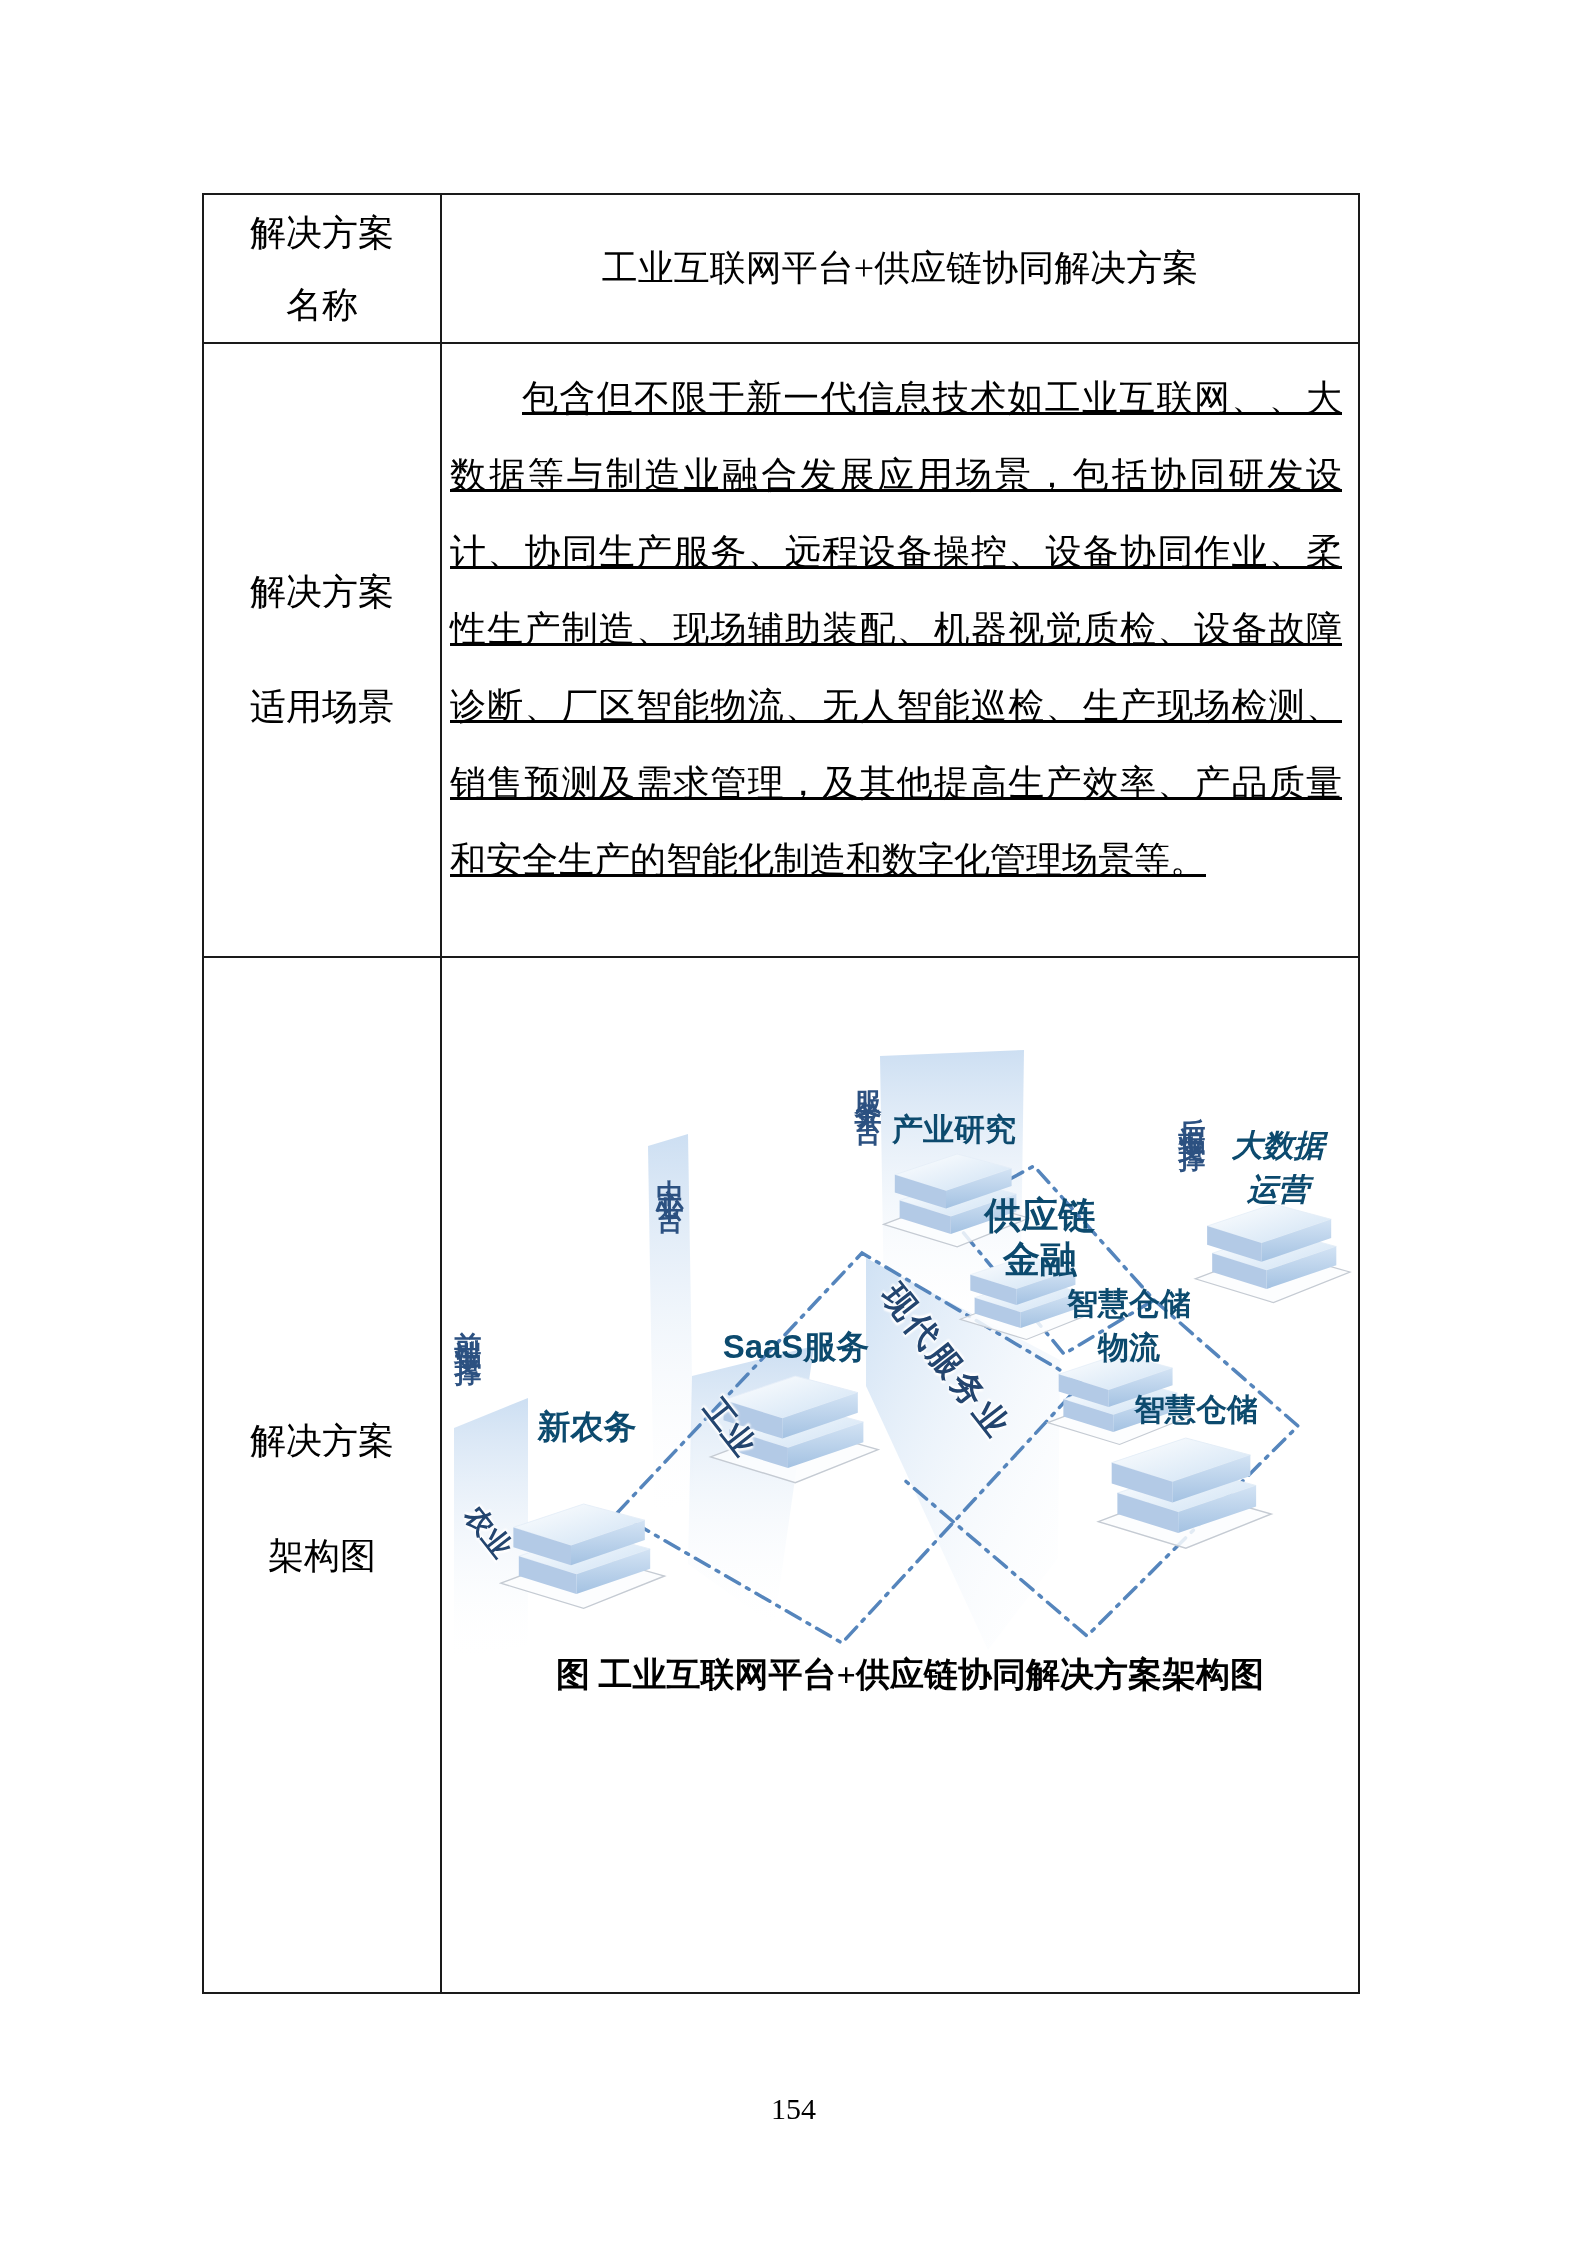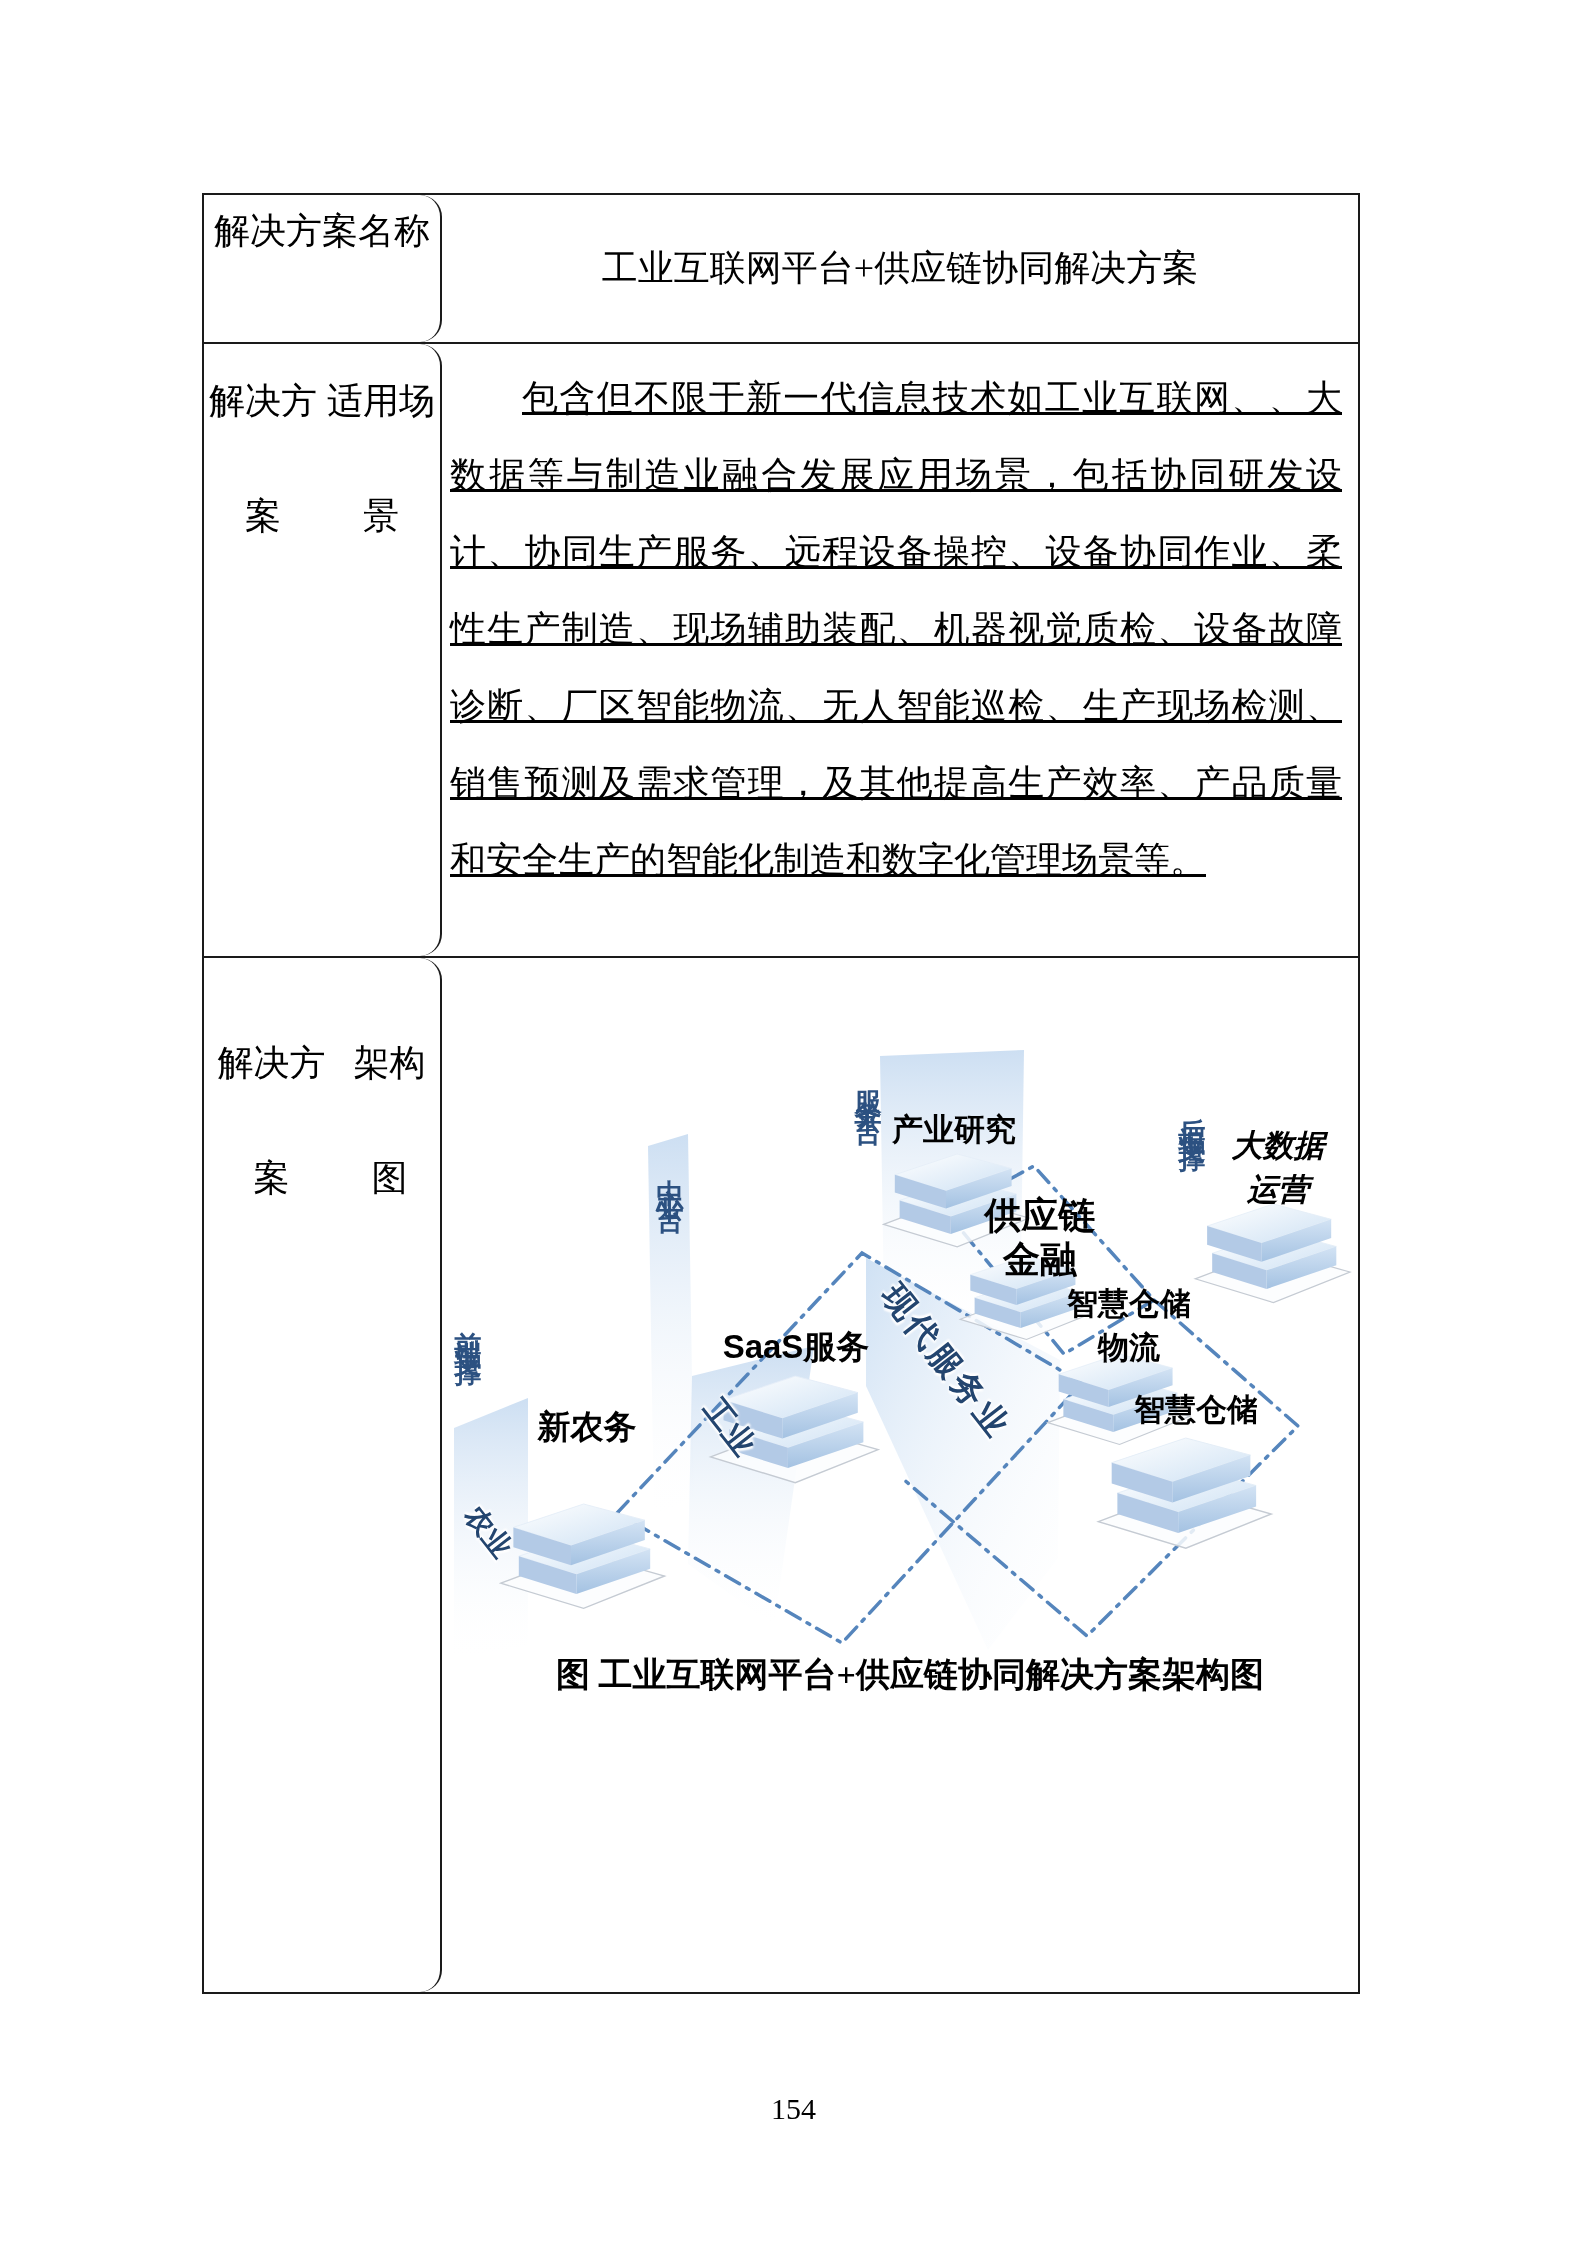--- a/index.html
+++ b/index.html
@@ -12,35 +12,35 @@
     position:absolute;left:202px;top:193px;width:1158px;height:1801px;
     border:2px solid #1a1a1a;display:flex;flex-direction:column;box-sizing:border-box;
   }
   .trow{display:flex;border-bottom:2px solid #1a1a1a;box-sizing:border-box;}
   .trow:last-child{border-bottom:none;}
   .trow1{height:149px;}
   .trow2{height:614px;}
   .trow3{flex:1;}
   .label-cell{
     width:238px;min-width:238px;border-right:2px solid #1a1a1a;box-sizing:border-box;
-    display:flex;flex-direction:row;justify-content:center;
-    font-size:36px;line-height:72px;text-align:center;border-radius:22px;
+    display:flex;flex-direction:column;justify-content:center;
+    font-size:36px;line-height:72px;text-align:center;
   }
   .trow2 .label-cell,.trow3 .label-cell{line-height:115px;}
   .trow3 .label-cell{padding-top:48px;}
   .content-cell{flex:1;position:relative;box-sizing:border-box;}
   .title-cell{display:flex;align-items:center;justify-content:center;font-size:36px;}
   .para-cell{padding:16px 16px 0 8px;font-size:36px;line-height:77px;text-align:justify;}
   .para-cell p{margin:0;text-indent:2em;text-decoration:underline;}
   
   .diagram-layer{position:absolute;left:0;top:0;width:918px;height:1038px;}
   .diagram-layer svg{position:absolute;left:0;top:0;}
   .dlabel{
     position:absolute;font-family:"Liberation Sans","DejaVu Sans",sans-serif;
-    font-weight:bold;color:#000000;white-space:nowrap;transform:translate(-50%,-50%);
+    font-weight:bold;color:#0c4a6e;white-space:nowrap;transform:translate(-50%,-50%);
     text-align:center;
   }
   .vlabel{
     position:absolute;writing-mode:vertical-rl;text-orientation:upright;
     font-family:"Liberation Sans","DejaVu Sans",sans-serif;font-weight:bold;
     color:#2c5181;font-size:27px;letter-spacing:9px;transform:none;
   }
   .rot{color:#23456f;text-shadow:0 0 4px #fff,2px 2px 2px #fff,-2px -2px 2px #fff;}
   .two-line{line-height:44px;}
   .caption{

